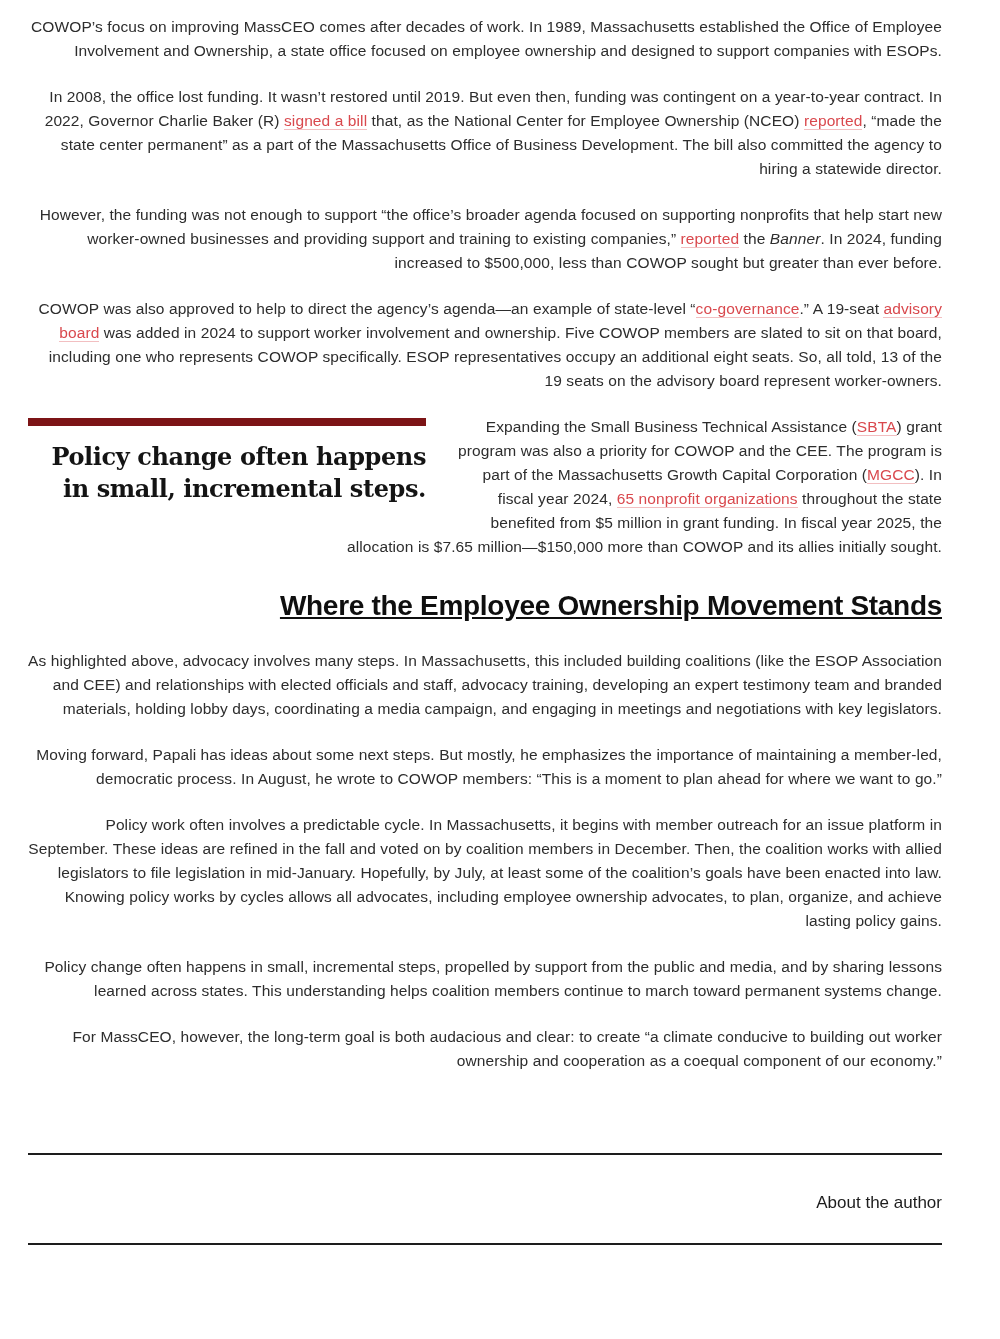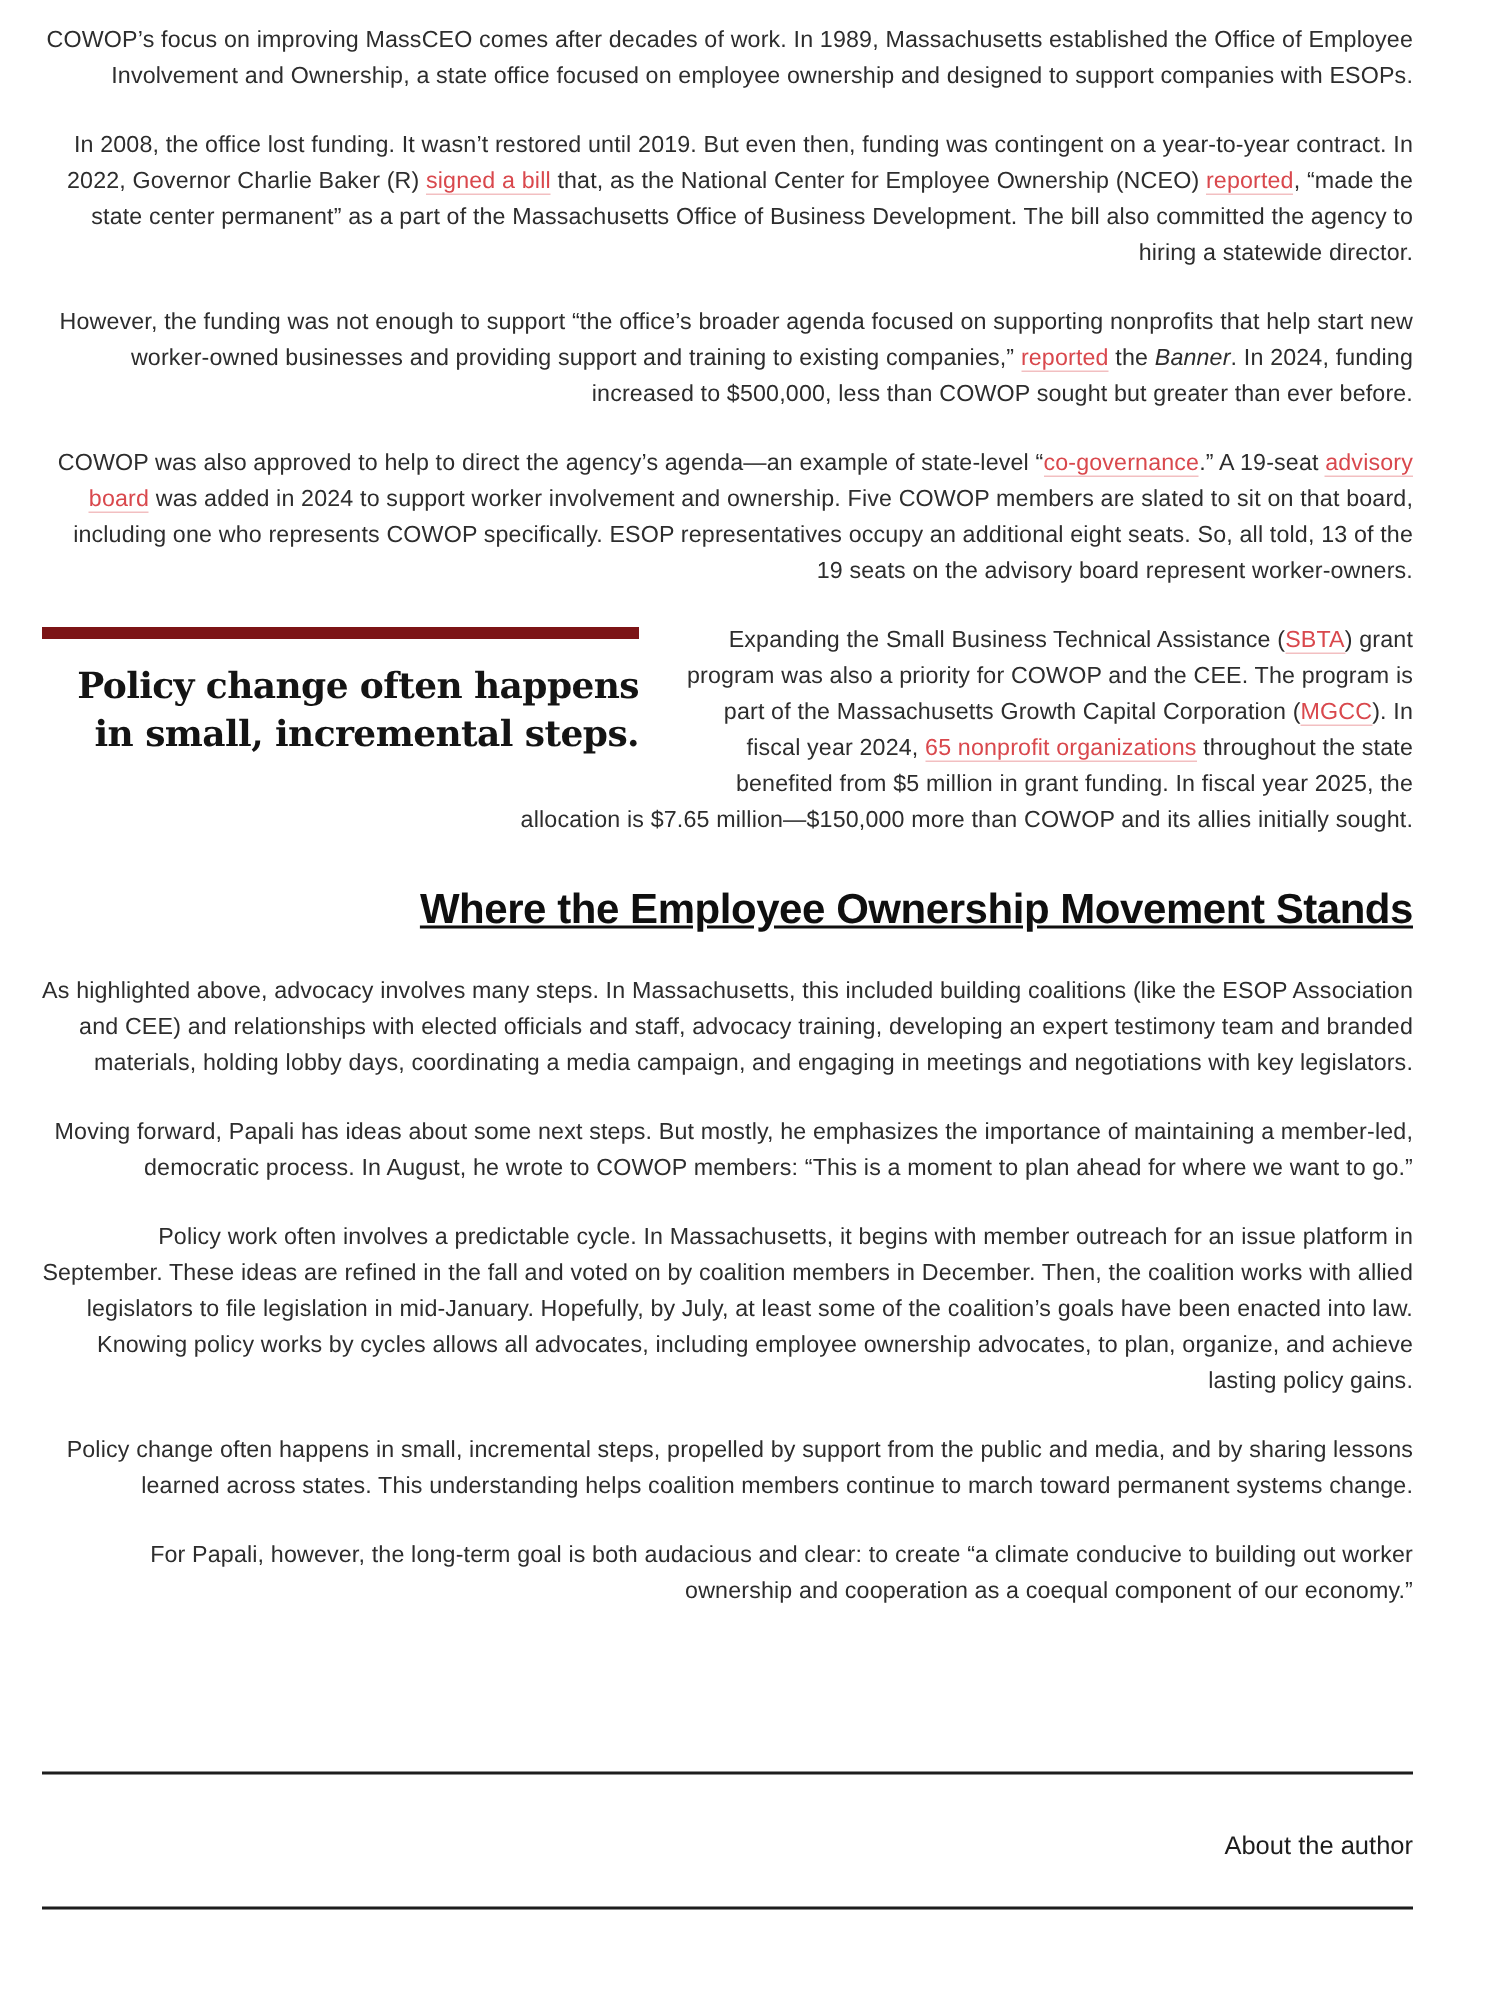--- a/index.html
+++ b/index.html
@@ -65,21 +65,21 @@
     clear: both;
     font-family: "Liberation Sans", sans-serif;
     font-weight: 700;
     font-size: 28px;
     line-height: 34px;
     letter-spacing: -0.3px;
     color: #0f0f0f;
     margin: 30px 0 26px 0;
     text-decoration: underline;
   }
-  .about-section { margin-top: 108px; }
+  .about-section { margin-top: 80px; }
   .rule {
     border: 0;
     border-top: 2px solid var(--rule-color);
     margin: 0;
   }
   .about-label {
     font-size: 17px;
     line-height: 20px;
     color: #1d1d1d;
     margin: 38px 0 30px 14px;
@@ -110,21 +110,21 @@
     <h2 class="section-heading">Where the Employee Ownership Movement Stands</h2>
 
     <p class="body-para"><span>As highlighted above, advocacy involves many steps. In Massachusetts, this included building coalitions (like the ESOP Association and CEE) and relationships with elected officials and staff, advocacy training, developing an expert testimony team and branded materials, holding lobby days, coordinating a media campaign, and engaging in meetings and negotiations with key legislators.</span></p>
 
     <p class="body-para"><span>Moving forward, Papali has ideas about some next steps. But mostly, he emphasizes the importance of maintaining a member-led, democratic process. In August, he wrote to COWOP members: “This is a moment to plan ahead for where we want to go.”</span></p>
 
     <p class="body-para"><span>Policy work often involves a predictable cycle. In Massachusetts, it begins with member outreach for an issue platform in September. These ideas are refined in the fall and voted on by coalition members in December. Then, the coalition works with allied legislators to file legislation in mid-January. Hopefully, by July, at least some of the coalition’s goals have been enacted into law. Knowing policy works by cycles allows all advocates, including employee ownership advocates, to plan, organize, and achieve lasting policy gains.</span></p>
 
     <p class="body-para"><span>Policy change often happens in small, incremental steps, propelled by support from the public and media, and by sharing lessons learned across states. This understanding helps coalition members continue to march toward permanent systems change.</span></p>
 
-    <p class="body-para"><span>For Papali, however, the long-term goal is both audacious and clear: to create “a climate conducive to building out worker ownership and cooperation as a coequal component of our economy.”</span></p>
+    <p class="body-para"><span>For MassCEO, however, the long-term goal is both audacious and clear: to create “a climate conducive to building out worker ownership and cooperation as a coequal component of our economy.”</span></p>
 
   </article>
 
   <footer class="about-section">
     <hr class="rule">
     <p class="about-label">About the author</p>
     <hr class="rule">
   </footer>
 </div>
 

